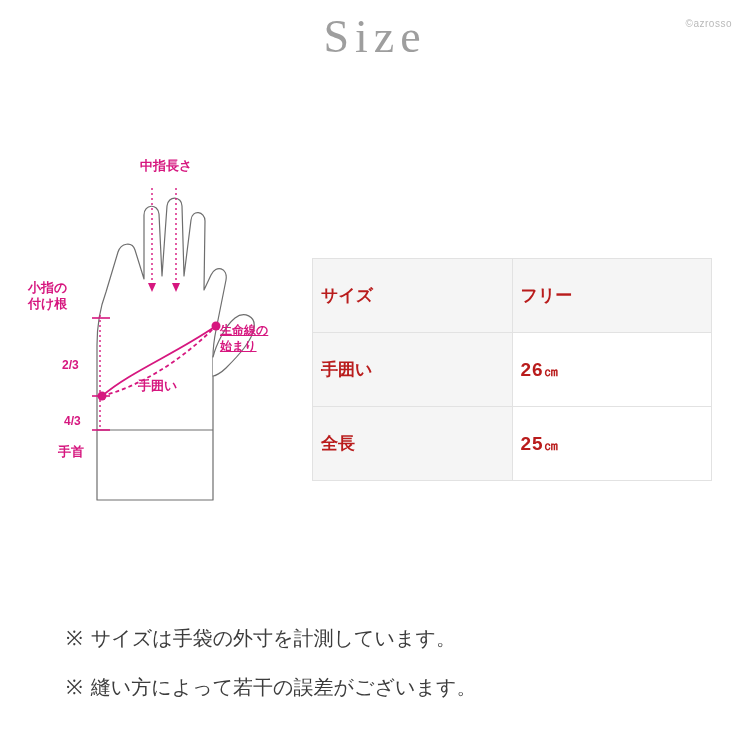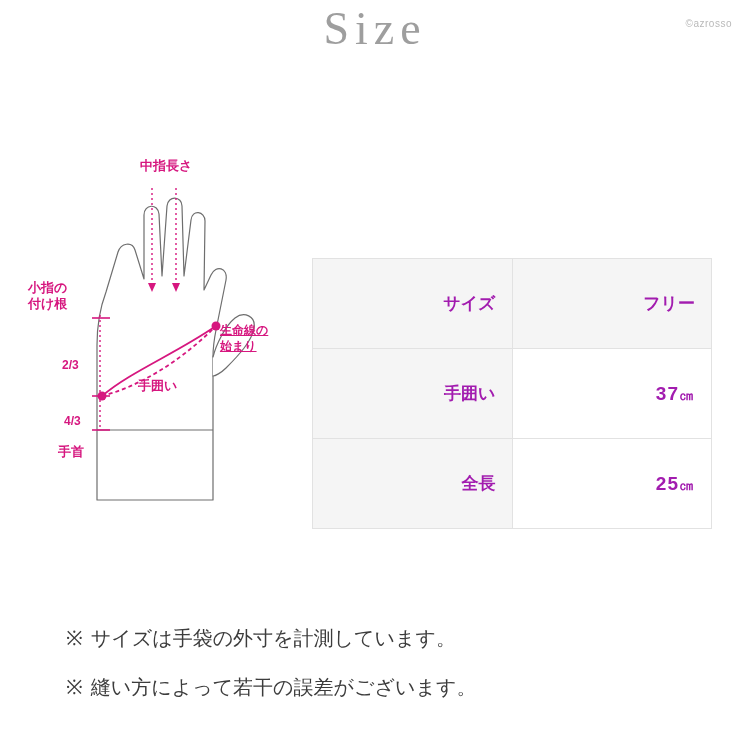--- a/index.html
+++ b/index.html
@@ -17,21 +17,21 @@
   }
   .page {
     position: relative;
     width: 750px;
     height: 750px;
   }
 
   
   .title {
     position: absolute;
-    top: 2px;
+    top: 10px;
     left: 0;
     width: 750px;
     text-align: center;
     font-family: "Liberation Serif", serif;
     font-size: 46px;
     letter-spacing: 6px;
     color: #9e9e9e;
     font-weight: normal;
   }
   .brand {
@@ -84,23 +84,23 @@
     width: 400px;
     border-collapse: collapse;
     table-layout: fixed;
     background: #ffffff;
   }
   .spec-table td, .spec-table th {
     border: 1px solid #e2e2e2;
     height: 57px;
     font-size: 17px;
     font-weight: bold;
-    color: #a21caf;
-    text-align: right;
-    padding: 16px;
+    color: #b91c1c;
+    text-align: left;
+    padding: 8px;
     font-family: "Liberation Sans", sans-serif;
   }
   .spec-table .head-cell {
     background: #f5f5f5;
     font-weight: bold;
   }
   .spec-table .row-head {
     background: #f5f5f5;
     width: 168px;
   }
@@ -218,21 +218,21 @@
   </div>
 
   <table class="spec-table">
     <tbody>
         <tr>
       <th class="head-cell">サイズ</th>
       <th class="head-cell">フリー</th>
     </tr>
     <tr>
       <td class="row-head">手囲い</td>
-      <td class="val-cell"><span>37</span><span class="unit">㎝</span></td>
+      <td class="val-cell"><span>26</span><span class="unit">㎝</span></td>
     </tr>
     <tr>
       <td class="row-head">全長</td>
       <td class="val-cell"><span>25</span><span class="unit">㎝</span></td>
     </tr>
   </tbody>
     </table>
 
   <div class="notes">
     <div class="note">

